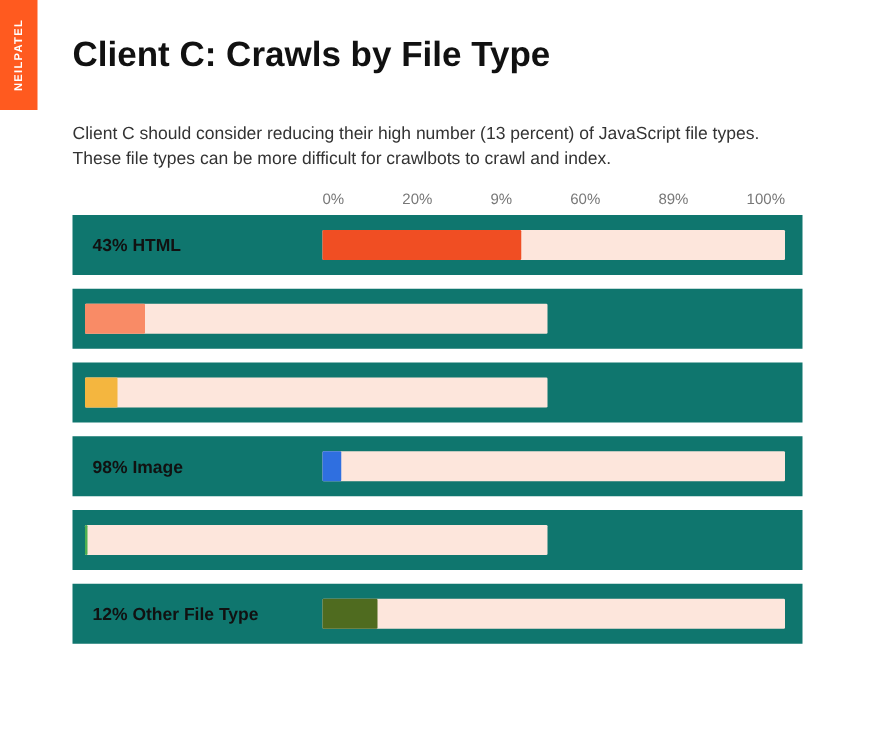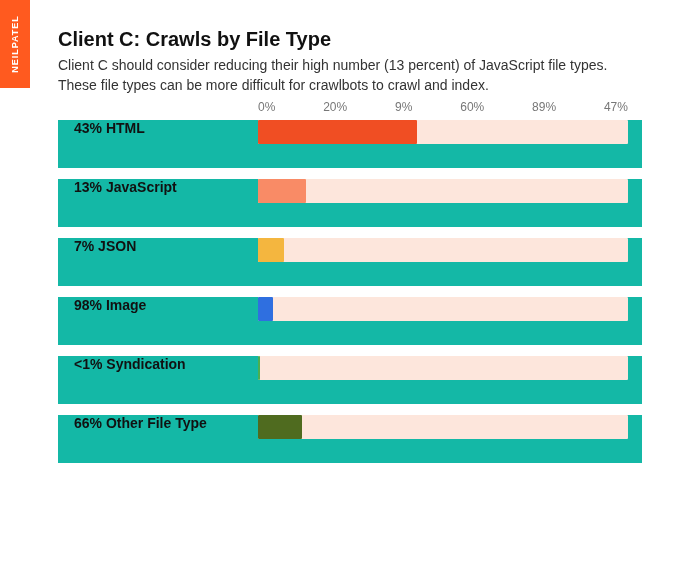--- a/index.html
+++ b/index.html
@@ -27,49 +27,50 @@
     justify-content: center;
   }
   .side-tab span {
     transform: rotate(-90deg);
     white-space: nowrap;
   }
   .content {
     padding: 28px 58px 20px 58px;
   }
   .title {
-    font-size: 20px;
+    font-size: 28px;
     font-weight: 700;
     color: #111;
-    margin-bottom: 4px;
+    margin-bottom: 36px;
   }
   .desc {
     font-size: 14px;
     color: #333;
     line-height: 1.45;
-    margin-bottom: 4px;
+    margin-bottom: 15px;
   }
   .chart-area {
     position: relative;
     margin-top: 0;
   }
   .axis {
     display: flex;
     justify-content: space-between;
     font-size: 12px;
     color: #777;
     width: 370px;
     margin-left: 200px;
     padding-bottom: 6px;
   }
   .rows { }
   .row {
     display: flex;
+    align-items: center;
     height: 48px;
-    background: #14b8a6;
+    background: #0f766e;
     margin-bottom: 11px;
     padding: 0 10px 0 10px;
   }
   .row-label {
     width: 190px;
     font-size: 14px;
     font-weight: 700;
     color: #111;
     padding-left: 6px;
   }
@@ -99,54 +100,51 @@
   <h1 class="title">Client C: Crawls by File Type</h1>
   <p class="desc">Client C should consider reducing their high number (13 percent) of JavaScript file types. These file types can be more difficult for crawlbots to crawl and index.</p>
 
   <div class="chart-area">
     <div class="axis">
       <span>0%</span>
       <span>20%</span>
       <span>9%</span>
       <span>60%</span>
       <span>89%</span>
-      <span>47%</span>
+      <span>100%</span>
     </div>
     <div class="rows" id="rows">
         <div class="row">
           <div class="row-label">43% HTML</div>
           <div class="bar-track" style="background: rgb(253, 230, 220);">
             <div class="bar-fill" style="width: 43%; background: rgb(240, 78, 35);"></div>
           </div>
         </div>
         <div class="row">
-          <div class="row-label">13% JavaScript</div>
           <div class="bar-track" style="background: rgb(253, 230, 220);">
             <div class="bar-fill" style="width: 13%; background: rgb(249, 139, 102);"></div>
           </div>
         </div>
         <div class="row">
-          <div class="row-label">7% JSON</div>
           <div class="bar-track" style="background: rgb(253, 230, 220);">
             <div class="bar-fill" style="width: 7%; background: rgb(244, 182, 63);"></div>
           </div>
         </div>
         <div class="row">
           <div class="row-label">98% Image</div>
           <div class="bar-track" style="background: rgb(253, 230, 220);">
             <div class="bar-fill" style="width: 4%; background: rgb(47, 111, 224);"></div>
           </div>
         </div>
         <div class="row">
-          <div class="row-label">&lt;1% Syndication</div>
           <div class="bar-track" style="background: rgb(253, 230, 220);">
             <div class="bar-fill" style="width: 0.5%; background: rgb(76, 175, 80);"></div>
           </div>
         </div>
         <div class="row">
-          <div class="row-label">66% Other File Type</div>
+          <div class="row-label">12% Other File Type</div>
           <div class="bar-track" style="background: rgb(253, 230, 220);">
             <div class="bar-fill" style="width: 12%; background: rgb(79, 107, 31);"></div>
           </div>
         </div>
       </div>
   </div>
 </div>
 
 </body></html>

